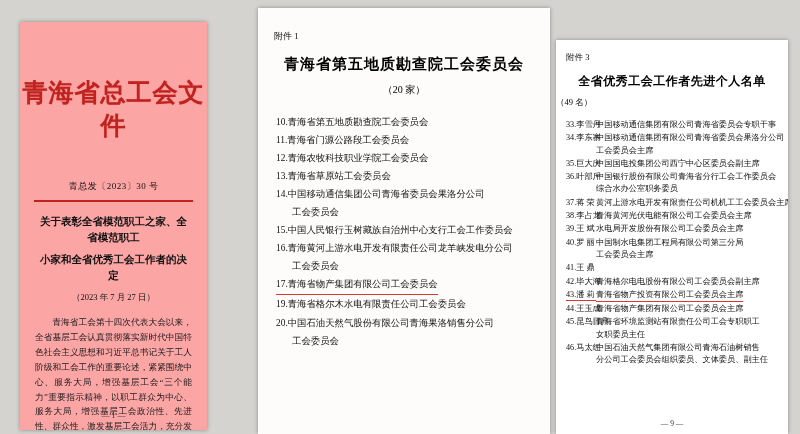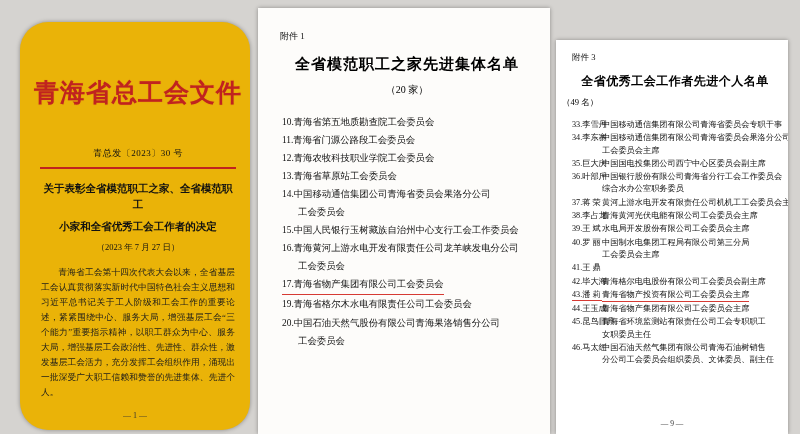--- a/index.html
+++ b/index.html
@@ -14,28 +14,26 @@
     position: relative;
     width: 800px; height: 434px;
     background: #d5d3d0;
   }
   
   .sheet {
     position: absolute;
     background: #fdfcfa;
     box-shadow: 0 0 4px rgba(0,0,0,.35);
     overflow: hidden;
-    padding-left: 6px;
   }
   
   #doc-left {
     left: 20px; top: 22px;
-    width: 230px; height: 408px;
-    background: #eab308;
-    border-radius: 28px;
+    width: 187px; height: 408px;
+    background: #fca5a5;
   }
   #doc-mid {
     left: 258px; top: 8px;
     width: 292px; height: 426px;
     background: #fdfcfa;
   }
   #doc-right {
     left: 556px; top: 40px;
     width: 232px; height: 394px;
     background: #ffffff;
@@ -193,21 +191,21 @@
     <div class="hr-red"></div>
     <div class="decision-title">关于表彰全省模范职工之家、全省模范职工</div>
     <div class="decision-title" style="margin-top:6px">小家和全省优秀工会工作者的决定</div>
     <div class="decision-date">（2023 年 7 月 27 日）</div>
     <div class="body-par">青海省工会第十四次代表大会以来，全省基层工会认真贯彻落实新时代中国特色社会主义思想和习近平总书记关于工人阶级和工会工作的重要论述，紧紧围绕中心、服务大局，增强基层工会“三个能力”重要指示精神，以职工群众为中心、服务大局，增强基层工会政治性、先进性、群众性，激发基层工会活力，充分发挥工会组织作用，涌现出一批深受广大职工信赖和赞誉的先进集体、先进个人。</div>
     <div class="page-foot">— 1 —</div>
   </div>
 
   <div class="sheet" id="doc-mid">
     <div class="attach-label">附件 1</div>
-    <div class="mid-title">全省模范职工之家先进集体名单</div>
+    <div class="mid-title">青海省第五地质勘查院工会委员会</div>
     <div class="mid-sub">（20 家）</div>
     <div class="list" id="mid-list">
         <div class="list-item"><span>10.青海省第五地质勘查院工会委员会</span></div>
         <div class="list-item"><span>11.青海省门源公路段工会委员会</span></div>
         <div class="list-item"><span>12.青海农牧科技职业学院工会委员会</span></div>
         <div class="list-item"><span>13.青海省草原站工会委员会</span></div>
         <div class="list-item"><span>14.中国移动通信集团公司青海省委员会果洛分公司</span></div>
         <div class="list-item cont">工会委员会</div>
         <div class="list-item"><span>15.中国人民银行玉树藏族自治州中心支行工会工作委员会</span></div>
         <div class="list-item"><span>16.青海黄河上游水电开发有限责任公司龙羊峡发电分公司</span></div>

